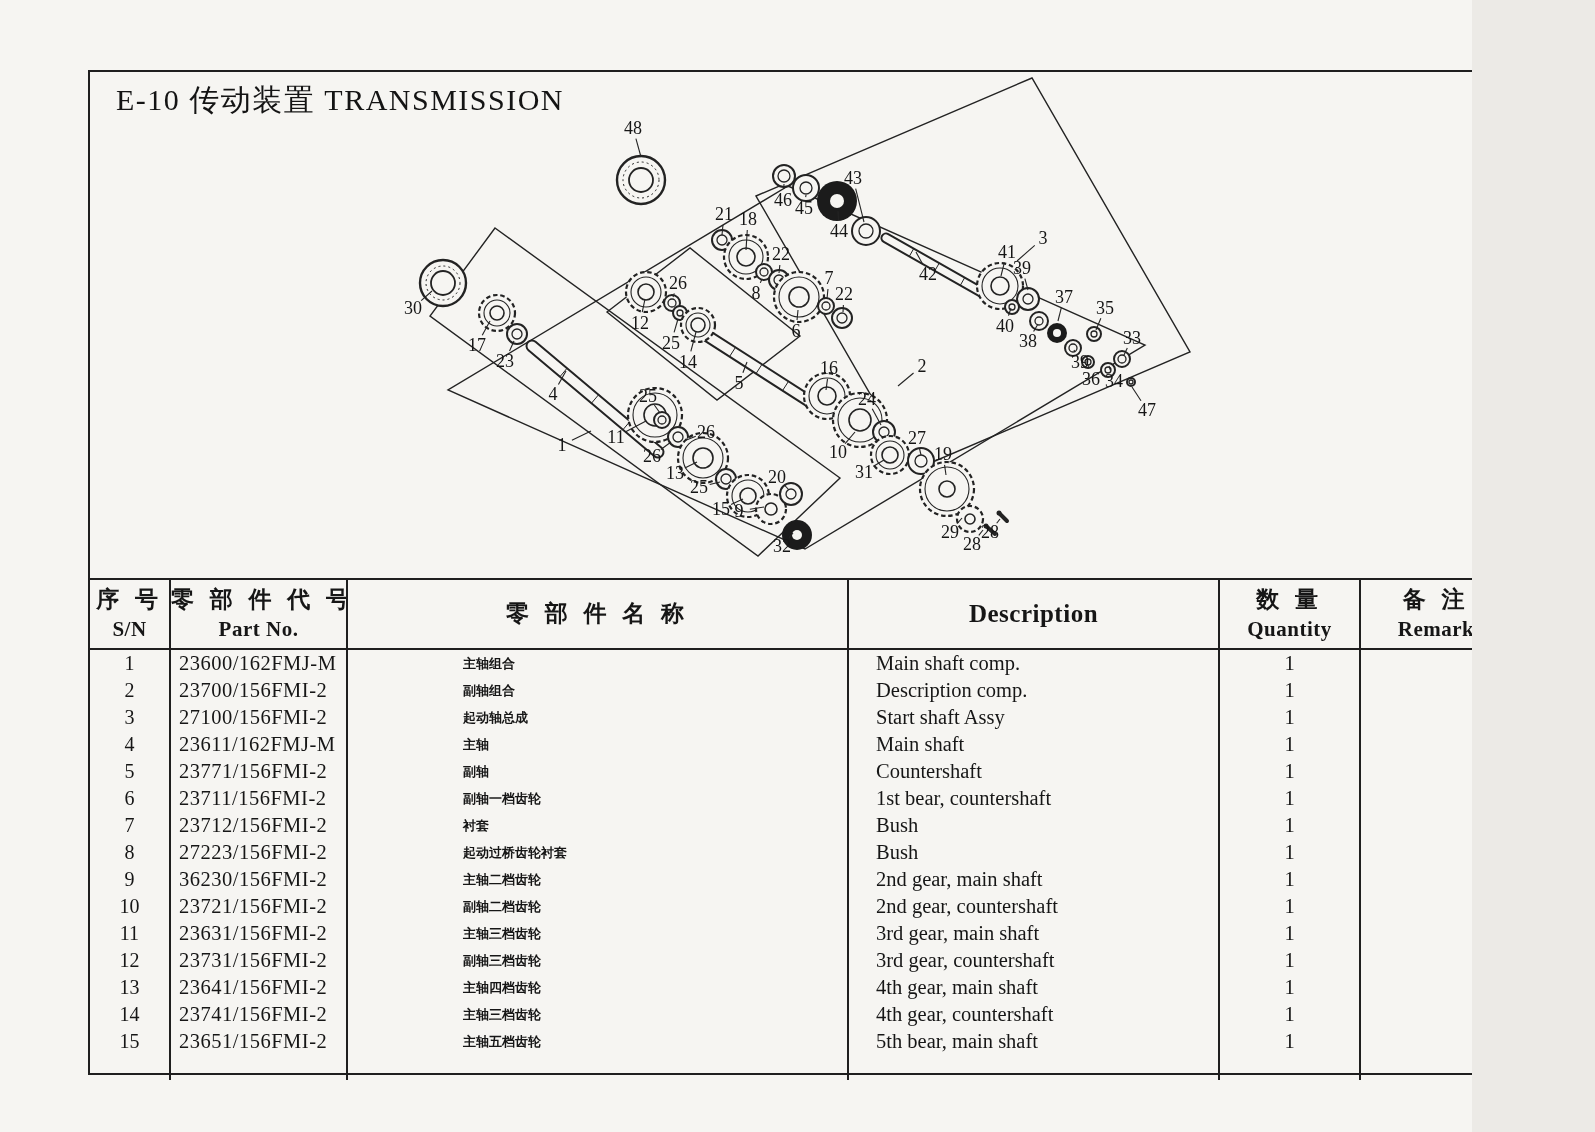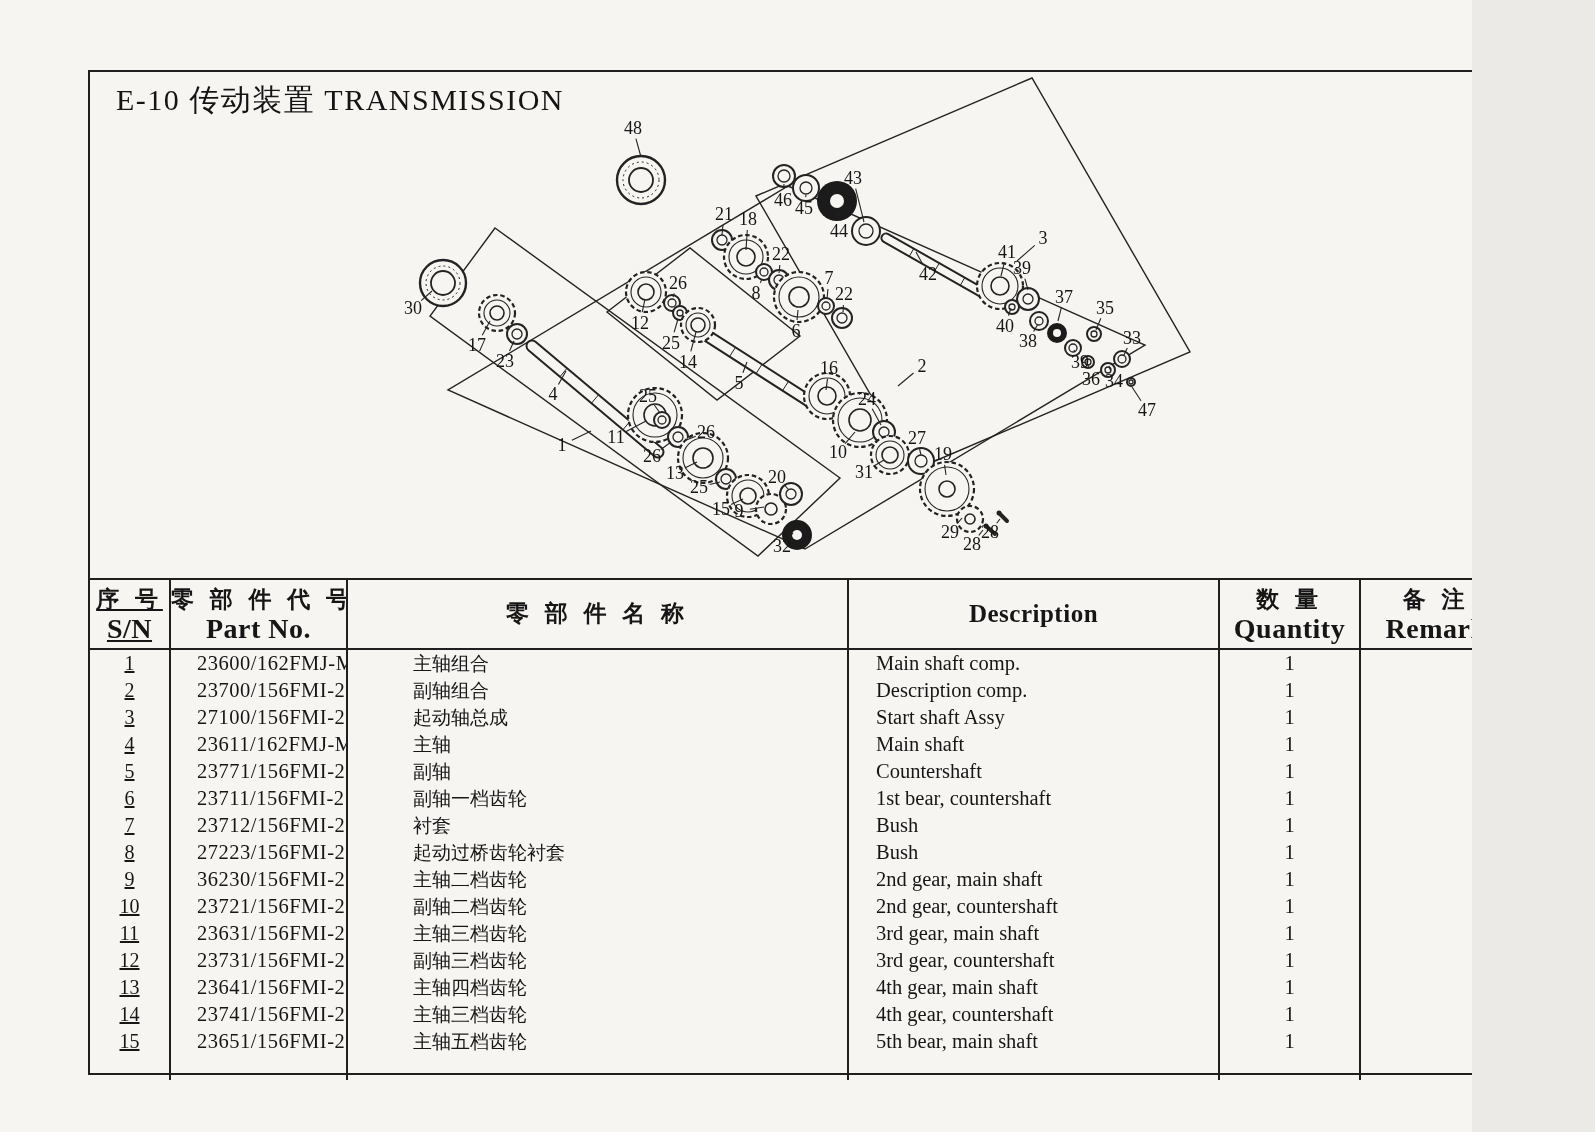--- a/index.html
+++ b/index.html
@@ -6,29 +6,29 @@
   .paper{position:relative;width:1472px;height:1132px;background:#f6f5f2;overflow:hidden;
          font-family:"Liberation Serif",serif;color:#1a1a1a;}
   .frame{position:absolute;left:88px;top:70px;width:1425px;height:1005px;
          border:2px solid #1f1f1f;box-sizing:border-box;background:#f6f5f2;}
   .title{position:absolute;left:26px;top:8px;font-size:30px;font-weight:500;
          letter-spacing:1.5px;white-space:nowrap;color:#141414;}
   .diagram{position:absolute;left:0;top:0;width:1421px;height:504px;}
   table.parts{position:absolute;left:0;top:506px;width:1421px;border-collapse:collapse;
          table-layout:fixed;border-top:2px solid #1f1f1f;color:#161616;}
   th,td{border-left:2px solid #1f1f1f;padding:0;overflow:hidden;white-space:nowrap;}
-  th:first-child,td:first-child{border-left:none;text-decoration:underline;}
+  th:first-child,td:first-child{border-left:none;}
   thead th{height:68px;border-bottom:2px solid #1f1f1f;vertical-align:middle;text-align:center;}
   .hwrap{display:flex;flex-direction:column;justify-content:center;height:100%;}
   .cn{font-size:23px;font-weight:bold;letter-spacing:5px;line-height:30px;}
-  .en{font-size:28px;font-weight:bold;line-height:28px;letter-spacing:0.5px;}
+  .en{font-size:21px;font-weight:bold;line-height:28px;letter-spacing:0.5px;}
   tbody td{height:27px;line-height:27px;font-size:20.5px;}
   td.c-sn{text-align:center;font-size:20px;}
-  td.c-part{padding-left:26px;letter-spacing:0.5px;}
-  td.c-name{padding-left:65px;font-size:19px;}
+  td.c-part{padding-left:8px;letter-spacing:0.5px;}
+  td.c-name{padding-left:115px;font-size:13px;font-weight:bold;}
   td.c-desc{padding-left:27px;}
   td.c-qty{text-align:center;}
   tr.filler td{height:25px;}
   .pageno{position:absolute;left:0;width:100%;top:1082px;text-align:center;
           font-size:21px;letter-spacing:3px;color:#222;}
 </style>
 </head>
 <body>
 
 <div class="paper">

